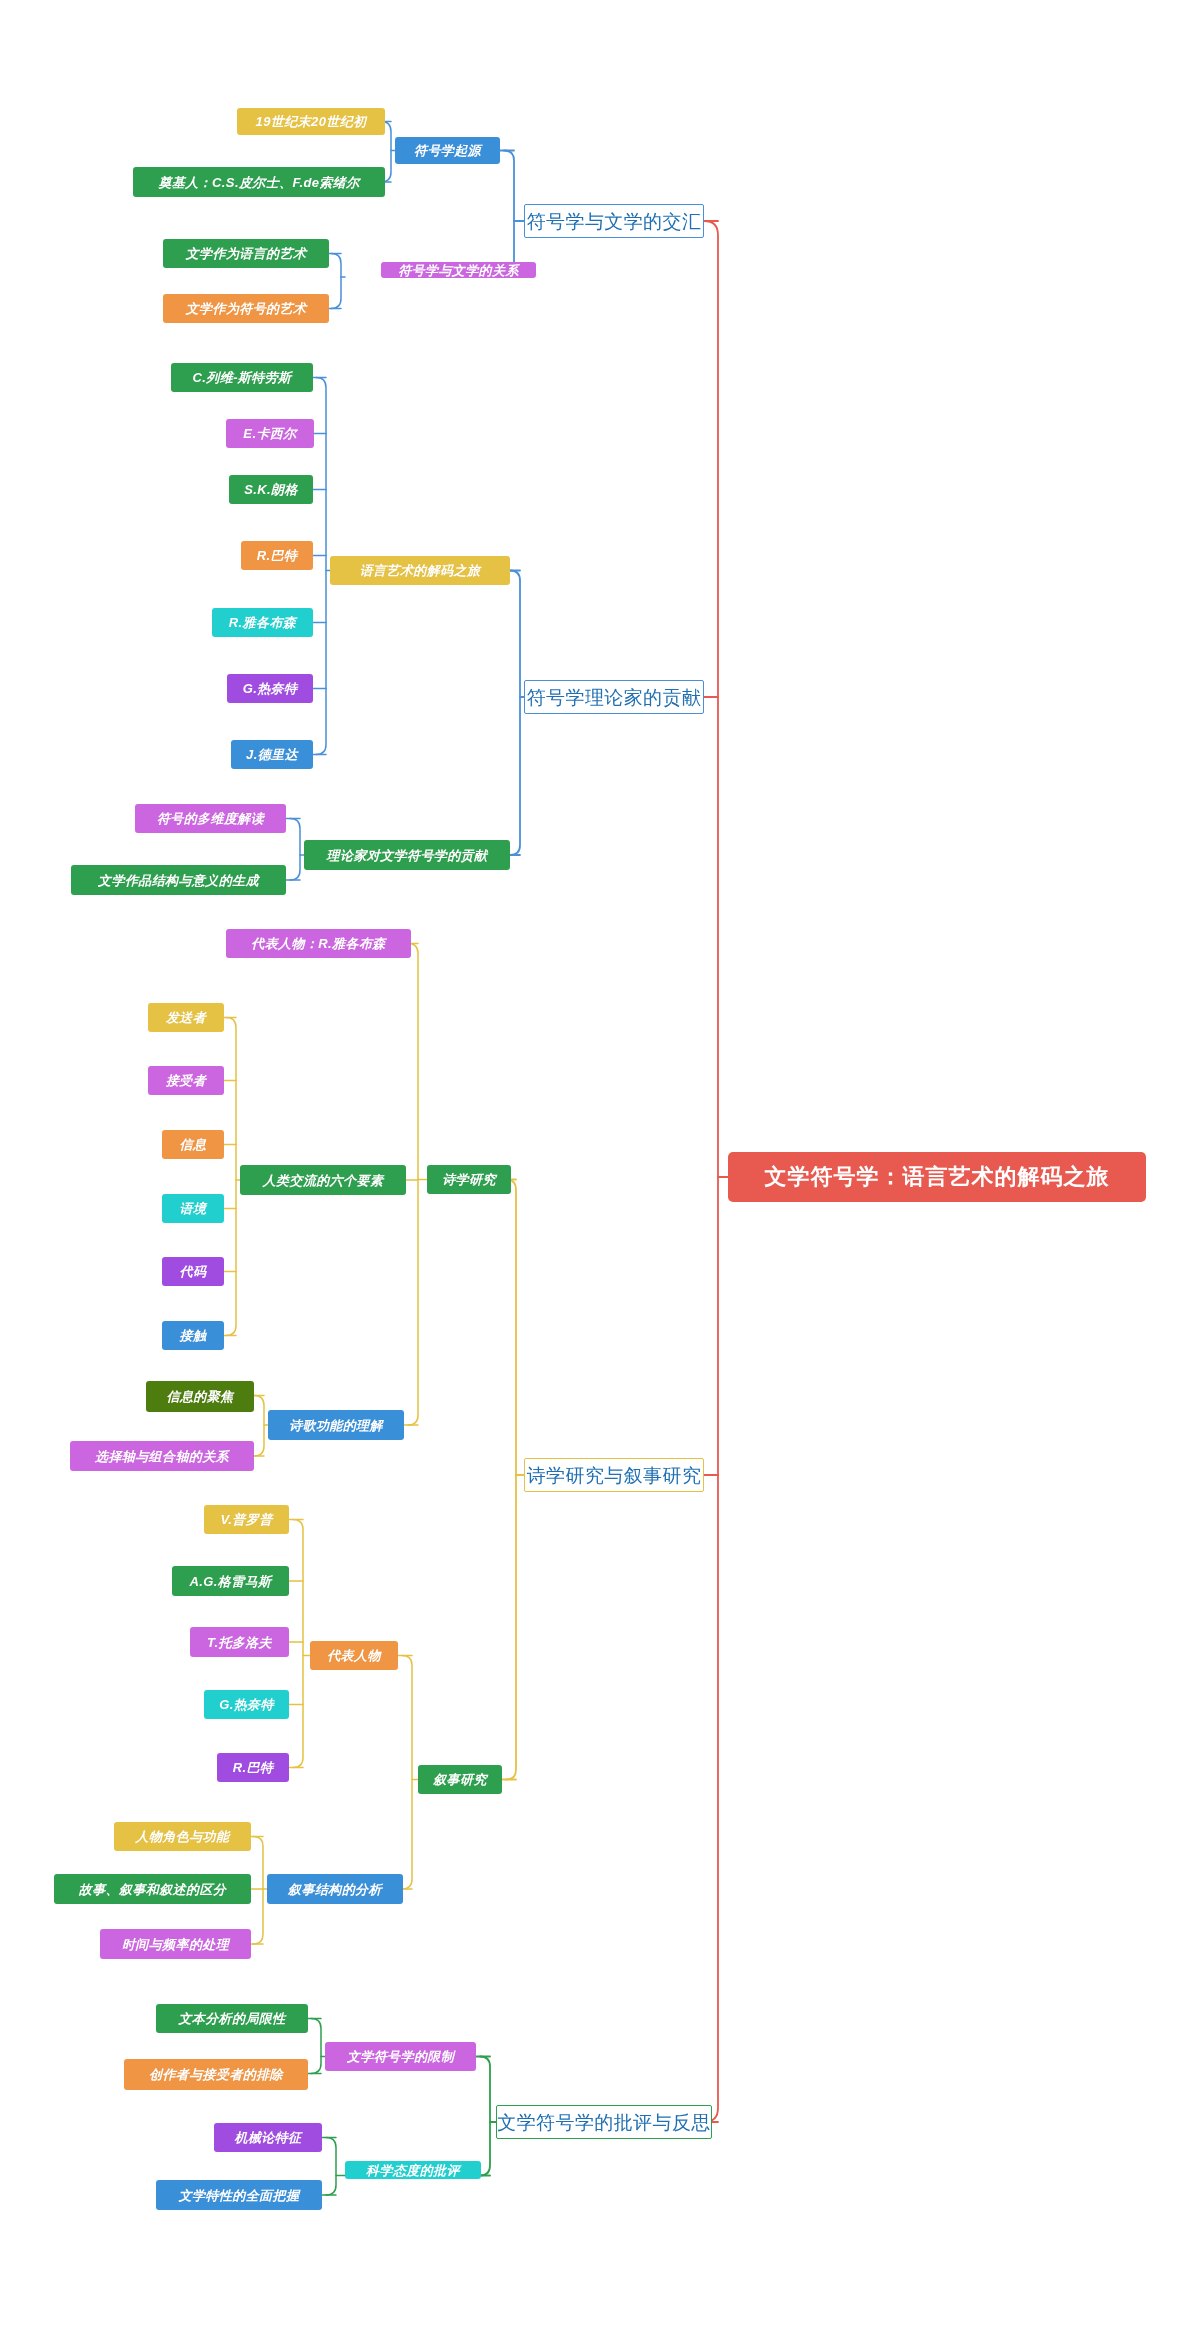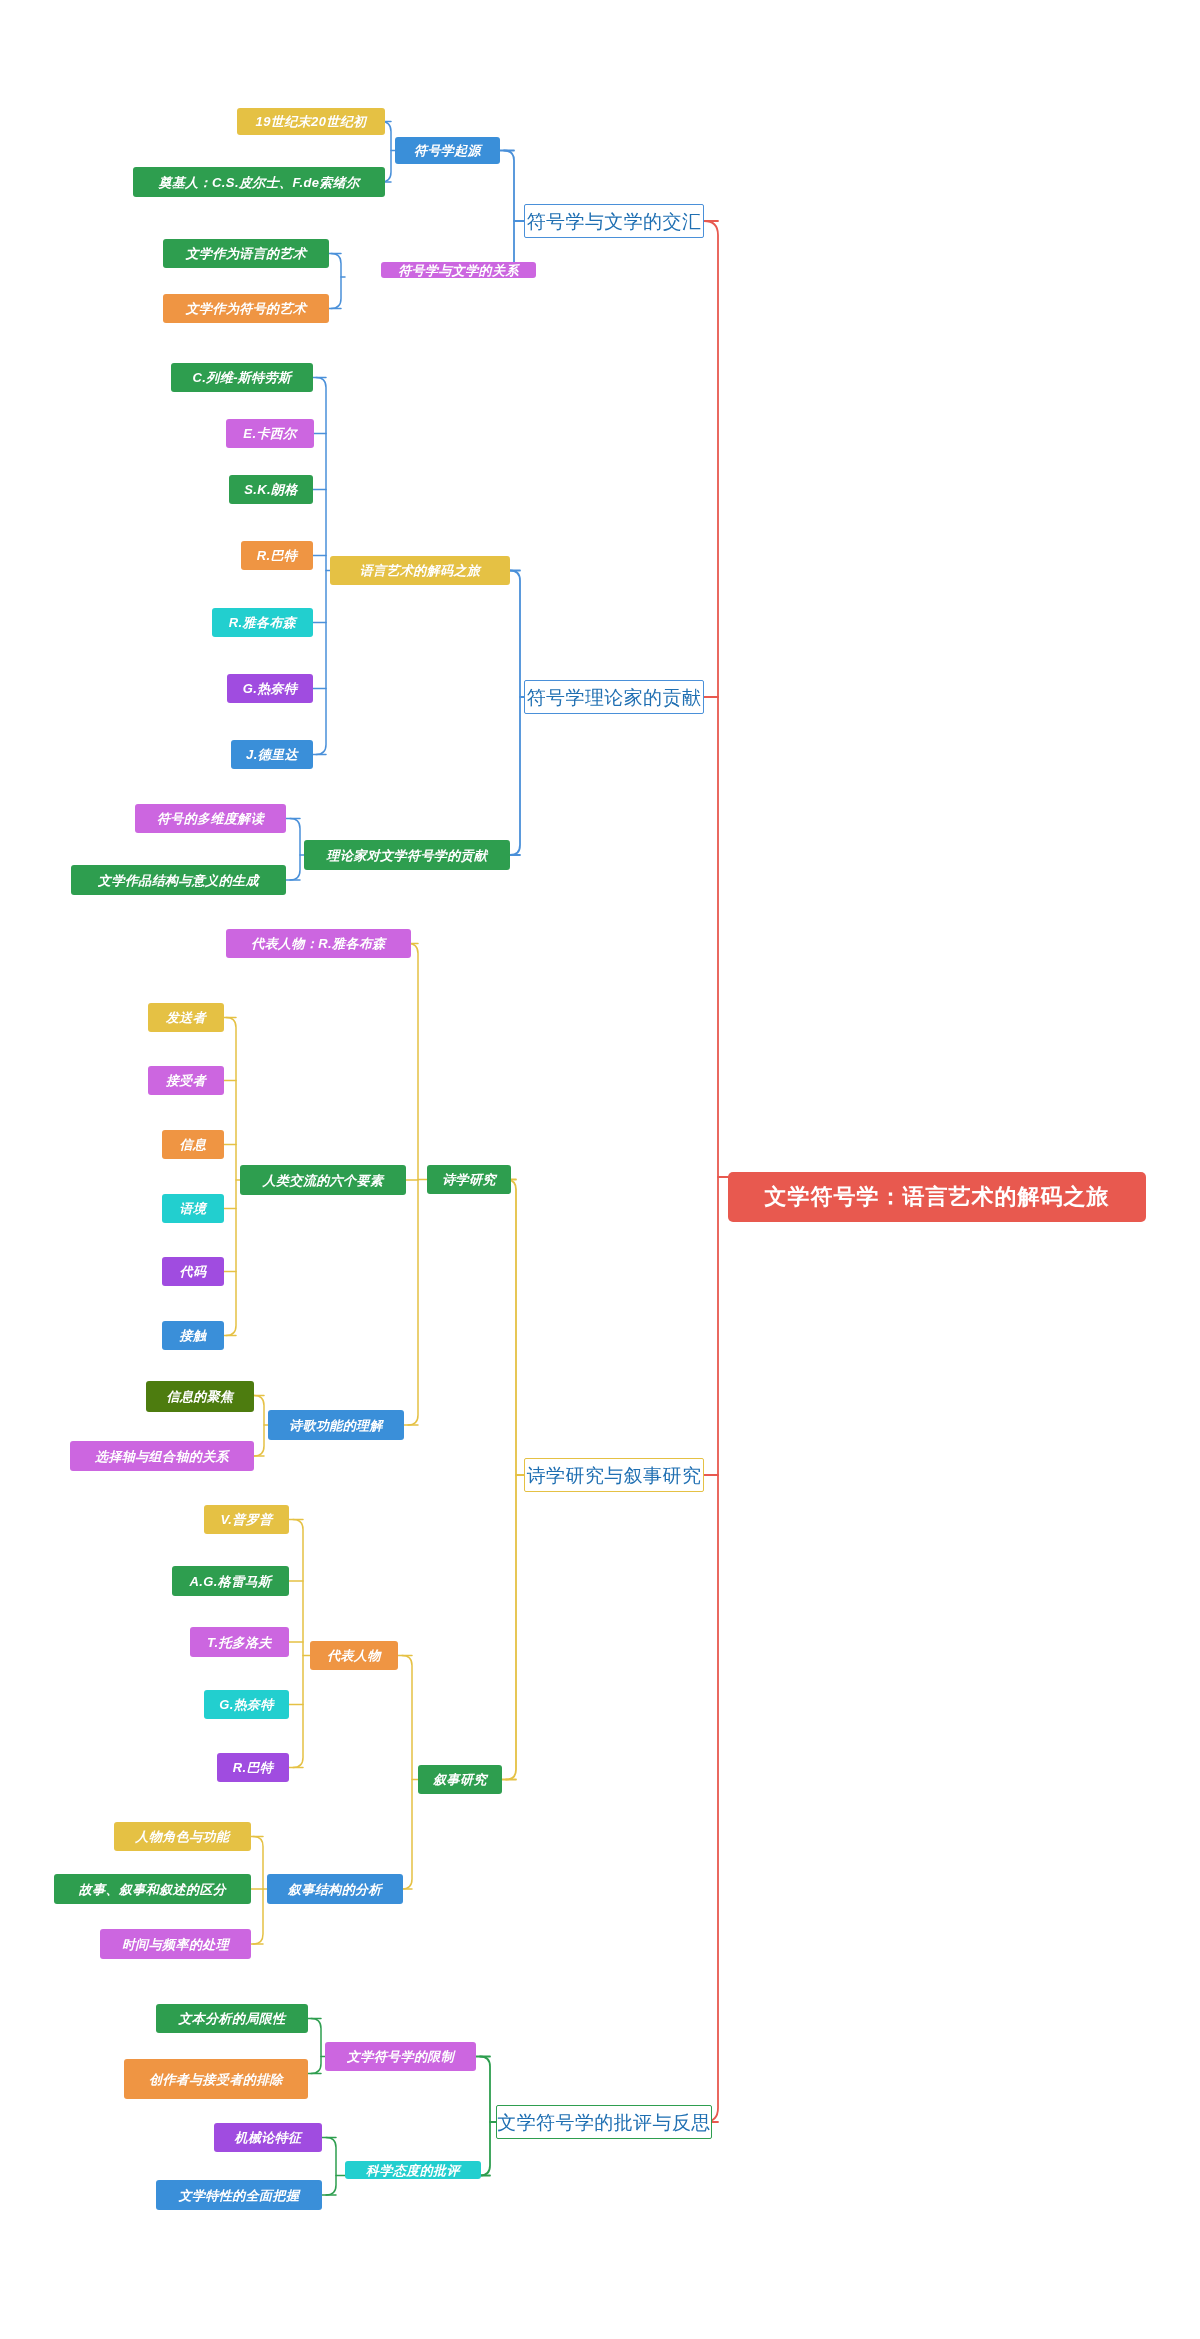--- a/index.html
+++ b/index.html
@@ -57,21 +57,20 @@
     align-items:center;
     justify-content:center;
     background:#e8594f;
     color:#ffffff;
     font-family:Liberation Serif, serif;
     font-size:22px;
     font-weight:bold;
     border-radius:5px;
     letter-spacing:1px;
     white-space:nowrap;
-    margin-top:20px;
   }
 </style>
 </head>
 <body>
 
 <div id="canvas">
   <svg id="wires" viewBox="0 0 1200 2339" preserveAspectRatio="none">
       <path d="M 704 221 Q 718 221 718 235 L 718 2108 Q 718 2122 704 2122" fill="none" stroke="#e8594f" stroke-width="1.8"></path>
       <path d="M 718 1177 C 723 1177, 723 1177, 728 1177" fill="none" stroke="#e8594f" stroke-width="1.8" stroke-linecap="round"></path>
       <path d="M 704 221 C 711 221, 711 221, 718 221" fill="none" stroke="#e8594f" stroke-width="1.8" stroke-linecap="round"></path>
@@ -197,19 +196,19 @@
       <div class="node lvl3" style="left: 190px; top: 1627px; width: 99px; height: 30px; background: rgb(204, 102, 224);">T.托多洛夫</div>
       <div class="node lvl3" style="left: 204px; top: 1690px; width: 85px; height: 29px; background: rgb(34, 207, 207);">G.热奈特</div>
       <div class="node lvl3" style="left: 217px; top: 1753px; width: 72px; height: 29px; background: rgb(160, 76, 224);">R.巴特</div>
       <div class="node lvl3" style="left: 267px; top: 1874px; width: 136px; height: 30px; background: rgb(58, 143, 217);">叙事结构的分析</div>
       <div class="node lvl3" style="left: 114px; top: 1822px; width: 137px; height: 29px; background: rgb(229, 193, 68);">人物角色与功能</div>
       <div class="node lvl3" style="left: 54px; top: 1874px; width: 197px; height: 30px; background: rgb(46, 158, 79);">故事、叙事和叙述的区分</div>
       <div class="node lvl3" style="left: 100px; top: 1929px; width: 151px; height: 30px; background: rgb(204, 102, 224);">时间与频率的处理</div>
       <div class="node lvl2" style="left: 496px; top: 2105px; width: 216px; height: 34px; border-color: rgb(46, 158, 79);">文学符号学的批评与反思</div>
       <div class="node lvl3" style="left: 325px; top: 2042px; width: 151px; height: 29px; background: rgb(204, 102, 224);">文学符号学的限制</div>
       <div class="node lvl3" style="left: 156px; top: 2004px; width: 152px; height: 29px; background: rgb(46, 158, 79);">文本分析的局限性</div>
-      <div class="node lvl3" style="left: 124px; top: 2059px; width: 184px; height: 40px; background: rgb(239, 149, 67);">创作者与接受者的排除</div>
+      <div class="node lvl3" style="left: 124px; top: 2059px; width: 184px; height: 31px; background: rgb(239, 149, 67);">创作者与接受者的排除</div>
       <div class="node lvl3" style="left: 345px; top: 2161px; width: 136px; height: 18px; background: rgb(34, 207, 207);">科学态度的批评</div>
       <div class="node lvl3" style="left: 214px; top: 2123px; width: 108px; height: 29px; background: rgb(160, 76, 224);">机械论特征</div>
       <div class="node lvl3" style="left: 156px; top: 2180px; width: 166px; height: 30px; background: rgb(58, 143, 217);">文学特性的全面把握</div>
     </div>
   <div id="root-node" style="left: 728px; top: 1152px; width: 418px; height: 50px; background: rgb(232, 89, 79);">文学符号学：语言艺术的解码之旅</div>
 </div>
 
 </body></html>

